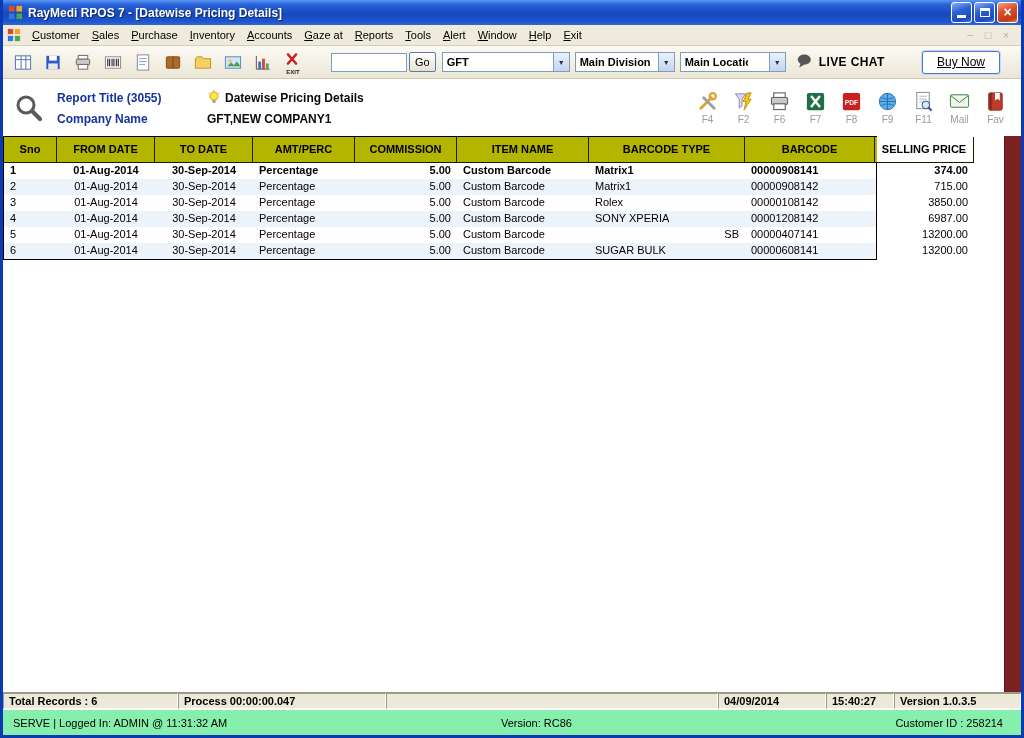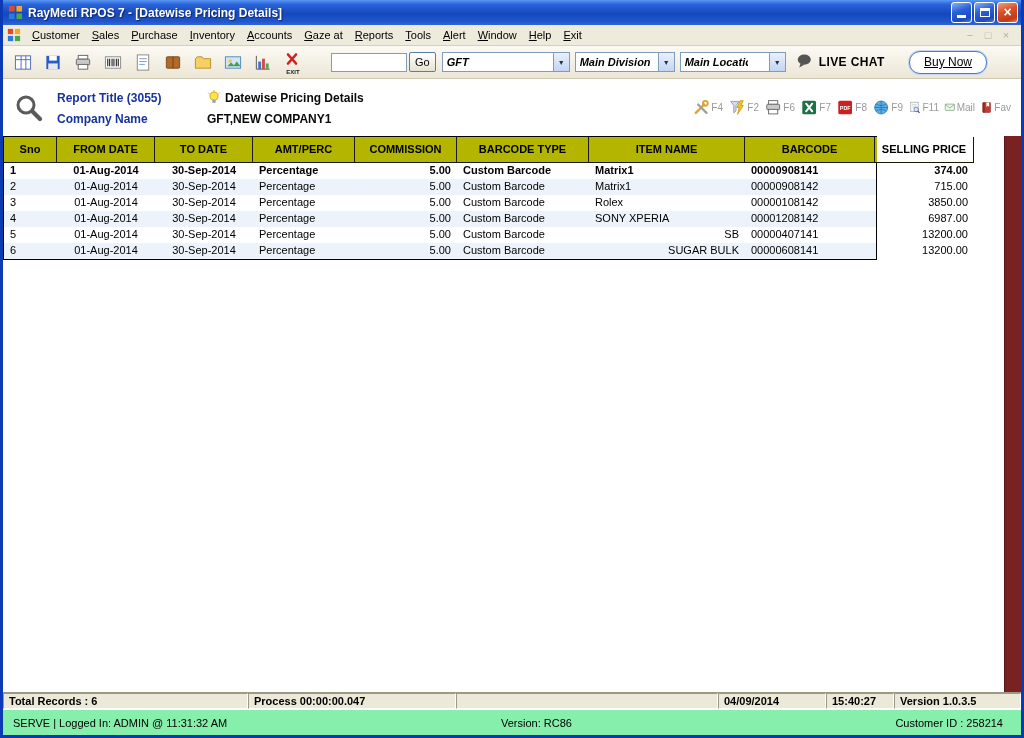--- a/index.html
+++ b/index.html
@@ -47,40 +47,40 @@
     height:33px; flex:0 0 33px; background:linear-gradient(#fcfaf4,#ebe6d6);
     border-bottom:1px solid #cfc9b2; display:flex; align-items:center; padding:0 6px; gap:2px;
   }
   .ticon { width:28px; height:29px; border:none; background:transparent; display:flex; flex-direction:column; align-items:center; justify-content:center; padding:1px; cursor:pointer; }
   .ticon svg { width:20px; height:19px; }
   .ticon .ticon-label { font-size:6px; font-weight:bold; color:#222; line-height:1; }
   .search-group { display:flex; align-items:center; gap:2px; margin-left:22px; }
   .search-input { width:76px; height:19px; border:1px solid #7f9db9; font-size:11px; padding:1px 3px; font-family:"Liberation Sans",sans-serif; }
   .go-btn { height:20px; padding:0 5px; font-size:11px; border:1px solid #5a7ca8; background:linear-gradient(#fff,#e6e2d2); border-radius:2px; cursor:pointer; }
   .dropdowns { display:flex; gap:5px; margin-left:4px; }
-  .xpselect { height:20px; background:#fff; border:1px solid #7f9db9; display:flex; align-items:center; cursor:pointer;font-style:italic; }
+  .xpselect { height:20px; background:#fff; border:1px solid #7f9db9; display:flex; align-items:center; cursor:pointer; }
   .xpselect-value { flex:1; padding:0 4px; font-size:11px; font-weight:bold; white-space:nowrap; overflow:hidden; }
   .xpselect-arrow { width:16px; height:18px; border-left:1px solid #7f9db9; background:linear-gradient(#eaf1fc,#c2d5f2); display:flex; align-items:center; justify-content:center; font-size:7px; color:#234; }
   .livechat { display:flex; align-items:center; gap:5px; margin-left:8px; font-weight:bold; font-size:12px; letter-spacing:.4px; white-space:nowrap; }
   .livechat svg { width:18px; height:16px; }
   .buynow {
-    margin-left:auto; margin-right:28px; height:23px; padding:0 14px; background:#fff;
-    border:1px solid #4a7ad0; box-shadow:0 0 0 1px #c6d8f2; border-radius:11px;
+    margin-left:auto; margin-right:15px; height:23px; padding:0 14px; background:#fff;
+    border:1px solid #4a7ad0; box-shadow:0 0 0 1px #c6d8f2; border-radius:3px;
     font-size:12px; text-decoration:underline; color:#000; cursor:pointer; font-family:"Liberation Sans",sans-serif;
   }
   
   .report-header { height:57px; flex:0 0 57px; background:#fff; display:flex; align-items:center; padding:2px 6px 2px 10px; }
   .search-big { width:32px; height:32px; margin-right:12px; flex:0 0 32px; }
   .report-grid { display:grid; grid-template-columns:142px auto; column-gap:8px; row-gap:6px; align-items:center; }
   .blue-label { color:#16339e; font-weight:bold; font-size:12px; white-space:nowrap; }
   .value-line { display:flex; align-items:center; gap:4px; }
   .black-value { font-weight:bold; font-size:12px; color:#0a0a0a; white-space:nowrap; }
   .bulb { width:14px; height:16px; }
   .report-actions { margin-left:auto; display:flex; align-items:flex-end; gap:5px; padding-right:4px; }
-  .raction { width:31px; border:none; background:transparent; display:flex; flex-direction:row; align-items:center; gap:1px; cursor:pointer; padding:0; }
+  .raction { width:31px; border:none; background:transparent; display:flex; flex-direction:column; align-items:center; gap:1px; cursor:pointer; padding:0; }
   .raction svg { width:23px; height:23px; }
   .raction-label { font-size:10px; color:#9a9a9a; font-family:"Liberation Sans",sans-serif; }
   
   .table-area { flex:1; position:relative; background:#fff; overflow:hidden; }
   .grid-table { width:874px; }
   .thead { display:grid; border-top:1px solid #000; border-left:1px solid #000; background:#b4b500; }
   .th {
     border-right:1px solid #1a1a00; border-bottom:1px solid #1a1a00;
     font-weight:bold; font-size:11px; color:#000; text-align:center;
     display:flex; align-items:center; justify-content:center; min-height:26px; line-height:1.15; padding:1px 2px;
@@ -347,22 +347,22 @@
   </div>
 
   <div class="table-area">
     <div class="grid-table">
       <div class="thead" style="grid-template-columns: 53px 98px 98px 102px 102px 132px 156px 130px 99px;">
           <div class="th">Sno</div>
           <div class="th">FROM DATE</div>
           <div class="th">TO DATE</div>
           <div class="th">AMT/PERC</div>
           <div class="th">COMMISSION</div>
+          <div class="th">ITEM NAME</div>
           <div class="th">BARCODE TYPE</div>
-          <div class="th">ITEM NAME</div>
           <div class="th">BARCODE</div>
           <div class="th">SELLING PRICE</div>
         </div>
       <div class="tbody">
           <div class="tr selected" style="grid-template-columns: 53px 98px 98px 102px 102px 132px 156px 130px 99px;">
             <div class="td" style="text-align: left;">1</div>
             <div class="td" style="text-align: center;">01-Aug-2014</div>
             <div class="td" style="text-align: center;">30-Sep-2014</div>
             <div class="td" style="text-align: left;">Percentage</div>
             <div class="td" style="text-align: right;">5.00</div>
@@ -415,31 +415,31 @@
             <div class="td" style="text-align: left;">00000407141</div>
             <div class="td" style="text-align: right;">13200.00</div>
           </div>
           <div class="tr" style="grid-template-columns: 53px 98px 98px 102px 102px 132px 156px 130px 99px;">
             <div class="td" style="text-align: left;">6</div>
             <div class="td" style="text-align: center;">01-Aug-2014</div>
             <div class="td" style="text-align: center;">30-Sep-2014</div>
             <div class="td" style="text-align: left;">Percentage</div>
             <div class="td" style="text-align: right;">5.00</div>
             <div class="td" style="text-align: left;">Custom Barcode</div>
-            <div class="td" style="text-align: right;">SUGAR BULK</div>
+            <div class="td" style="text-align: left;">SUGAR BULK</div>
             <div class="td" style="text-align: left;">00000608141</div>
             <div class="td" style="text-align: right;">13200.00</div>
           </div>
         </div>
     </div>
     <div class="vscroll"></div>
   </div>
 
   <div class="statusbar">
-      <div class="seg" style="width: 245px;">Total Records : 6</div>
+      <div class="seg" style="width: 175px;">Total Records : 6</div>
       <div class="seg" style="width: 208px;">Process 00:00:00.047</div>
       <div class="seg" style="flex: 1 1 0%;"></div>
       <div class="seg" style="width: 108px;">04/09/2014</div>
       <div class="seg" style="width: 68px;">15:40:27</div>
       <div class="seg" style="width: 127px;">Version 1.0.3.5</div>
     </div>
 
   <div class="footerbar">
     <span>SERVE |  Logged In: ADMIN  @ 11:31:32 AM</span>
     <span class="footer-center">Version: RC86</span>

